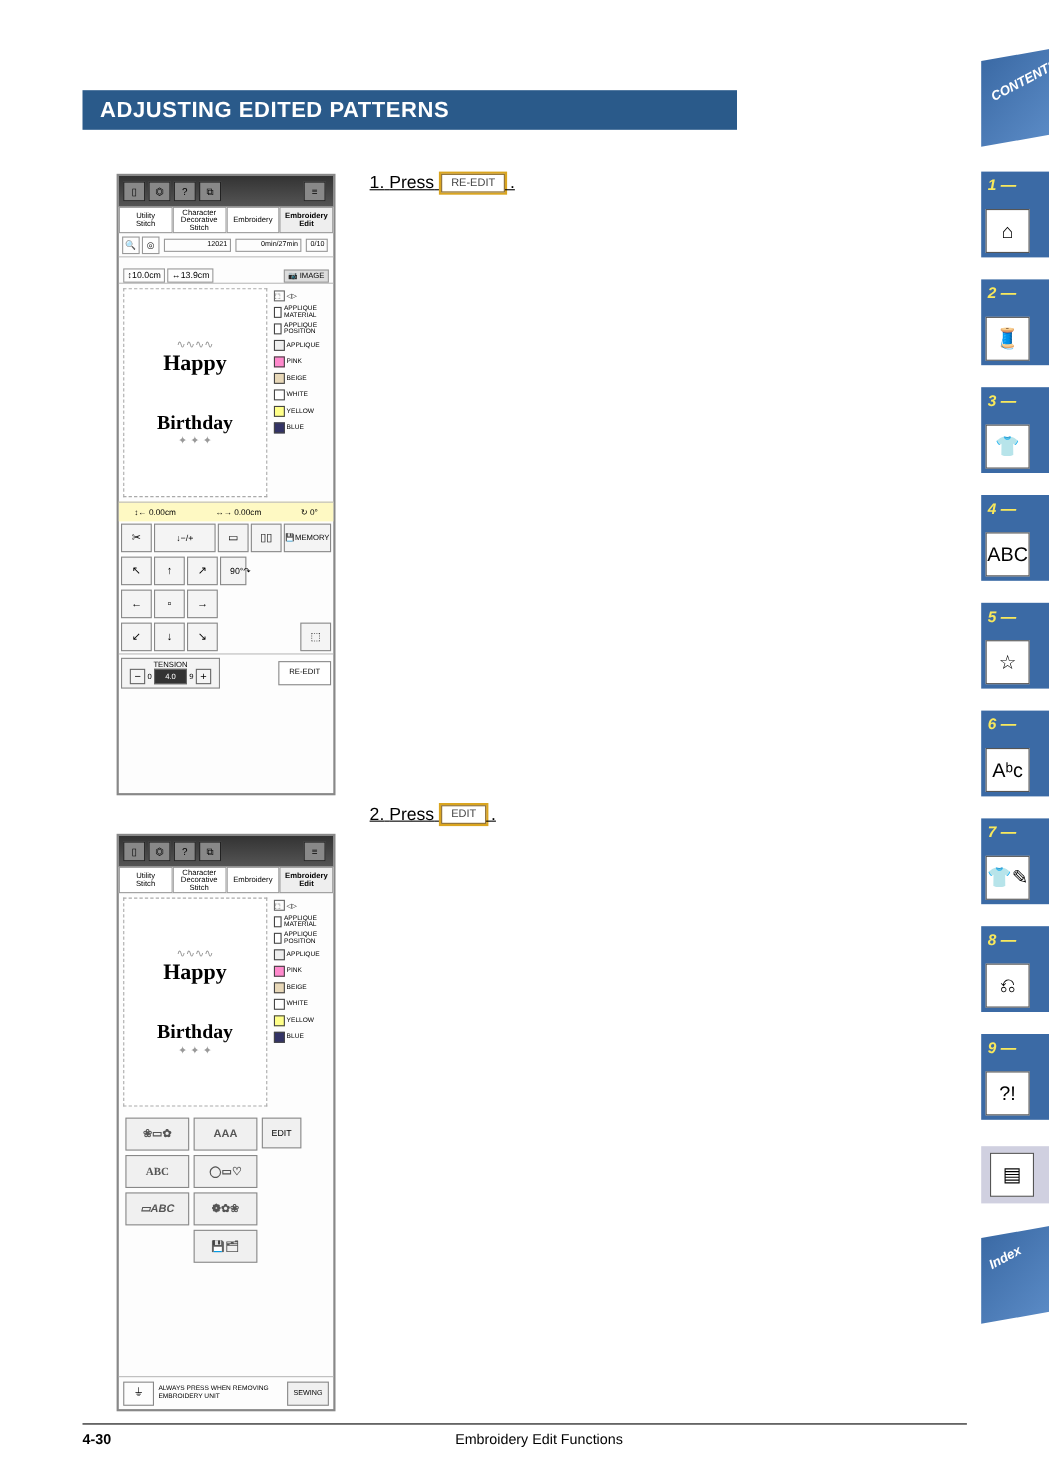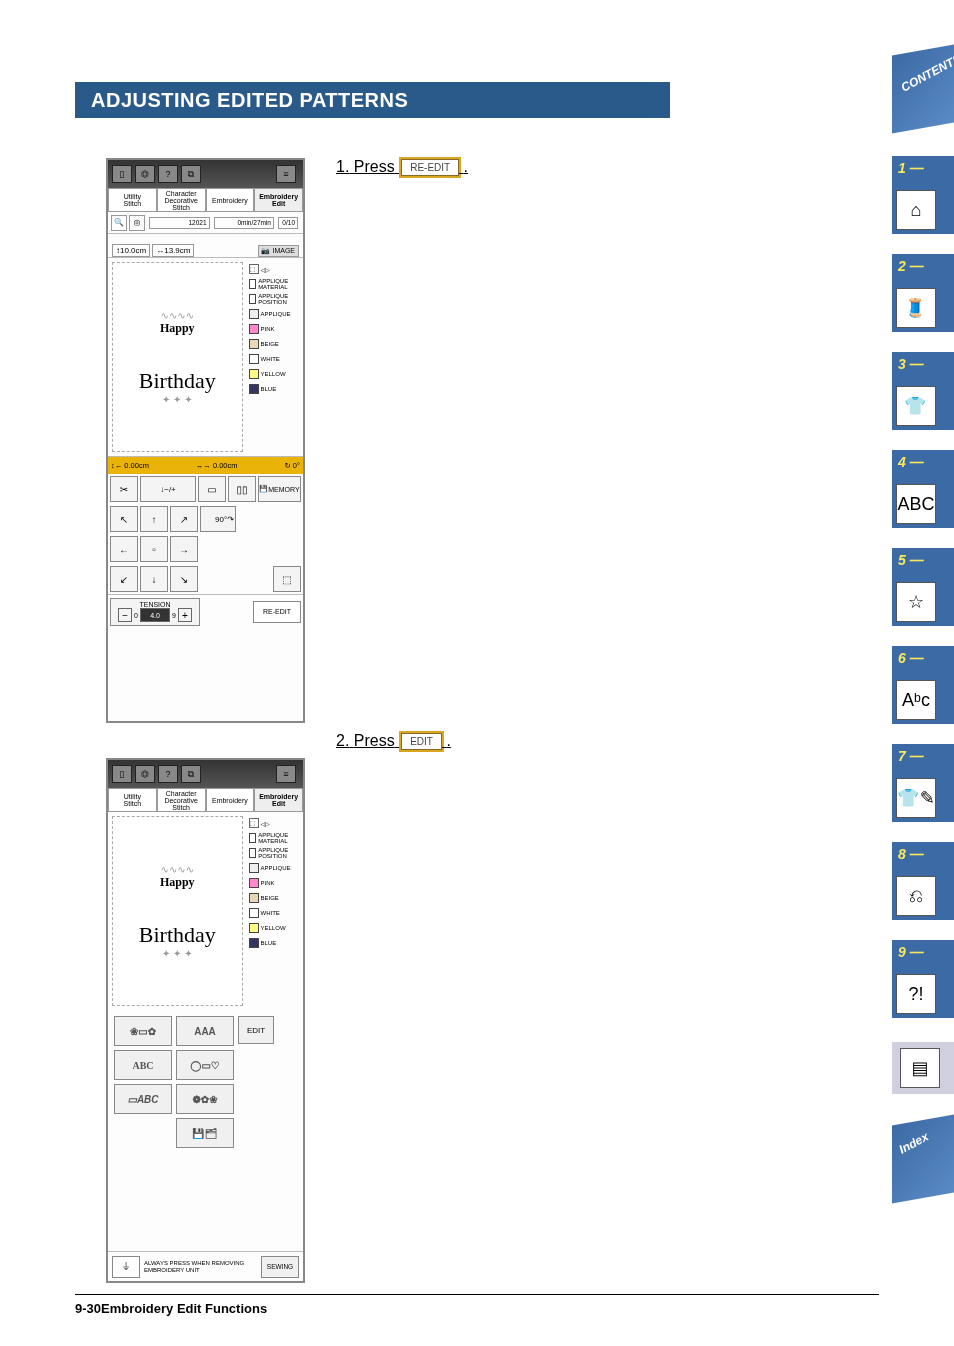--- a/index.html
+++ b/index.html
@@ -118,46 +118,46 @@
   .canvas-preview {
     width: 134px;
     border: 1px dashed #aaa;
     margin: 4px;
     display: flex;
     flex-direction: column;
     align-items: center;
     justify-content: center;
     background: #fff;
   }
-  .preview-text-line1 { font-family: Georgia, serif; font-weight:bold; font-size:12px; }
-  .preview-text-line2 { font-family: Georgia, serif; font-weight:normal; font-size:22px;margin-top:32px; }
+  .preview-text-line1 { font-family: Georgia, serif; font-weight:bold; font-size:20px; }
+  .preview-text-line2 { font-family: Georgia, serif; font-weight:bold; font-size:18px;margin-top:32px; }
   .deco-swirl { font-size:10px; color:#999; }
   .color-list {
     width: 58px;
     font-size: 6px;
     padding-top: 4px;
   }
   .spool-row { display:flex; align-items:center; height:14px; padding:0 2px; }
   .spool-icon { width:10px; height:10px; border:1px solid #666; margin-right:2px; }
   .color-item { display:flex; align-items:center; height:15px; padding:0 2px; }
   .color-swatch { width:10px; height:10px; border:1px solid #444; margin-right:2px; }
   .pos-row {
     height: 18px; font-size:7.5px; display:flex; align-items:center;
-    border-top:1px solid #bbb; padding:0 3px; gap:2px;
-    justify-content:space-between; background:#eab308;
+    border-top:1px solid #bbb; padding:0 14px; gap:2px;
+    justify-content:space-between; background:#fef9c3;
   }
   .btn-row { display:flex; height:30px; align-items:center; padding:2px; gap:2px; }
   .sq-btn {
     width:28px; height:26px; border:1px solid #888; background:#f4f4f4;
     display:flex;align-items:center;justify-content:center;font-size:10px;
   }
   .sq-btn.wide { width:56px; font-size:8px; }
   .sq-btn.memory { flex:1; font-size:7px; }
   .arrow-row { display:flex; align-items:center; padding:2px; gap:2px; }
-  .arrow-row .ninety { width:36px; font-size:8px;padding-left:13px; }
+  .arrow-row .ninety { width:24px; font-size:8px;padding-left:13px; }
   .tension-row {
     display:flex; align-items:center; height:34px; padding:2px; gap:2px;
     border-top:1px solid #bbb;
   }
   .tension-box {
     width:90px; height:28px; border:1px solid #888;
     display:flex; align-items:center; justify-content:center;
     font-size:7px; flex-direction:column; background:#f4f4f4;
   }
   .tension-inner { display:flex; align-items:center; gap:2px; }
@@ -222,21 +222,21 @@
   
   .footer {
     position: absolute;
     left: 75px; right: 75px; bottom: 30px;
     border-top: 1px solid #000;
     padding-top: 6px;
     display: flex;
     font-size: 13px;
   }
   .footer .pg { font-weight: bold; }
-  .footer .title { flex:1; text-align:left; font-weight:bold; }
+  .footer .title { flex:1; text-align:center; font-weight:normal; }
 
   
   .side-tab {
     position: absolute;
     right: 0;
     width: 62px;
     height: 78px;
   }
   .side-tab .bg {
     position:absolute; inset:0;
@@ -527,21 +527,21 @@
     </div>
   </div>
   <div class="bottom-bar">
     <div class="plug-icon">⏚</div>
     <div class="bottom-text">ALWAYS PRESS WHEN REMOVING EMBROIDERY UNIT</div>
     <div class="sewing-btn">SEWING</div>
   </div>
 </div>
 
 <div class="footer">
-  <span class="pg">9-30</span>
+  <span class="pg">4-30</span>
   <span class="title">Embroidery Edit Functions</span>
 </div>
 
 <div class="side-tab contents" style="top:50px">
   <div class="bg"></div>
   <div class="label">CONTENTS</div>
 </div>
 <div class="side-tab" style="top:156px">
   <div class="bg"></div>
   <div class="num">1 —</div>

